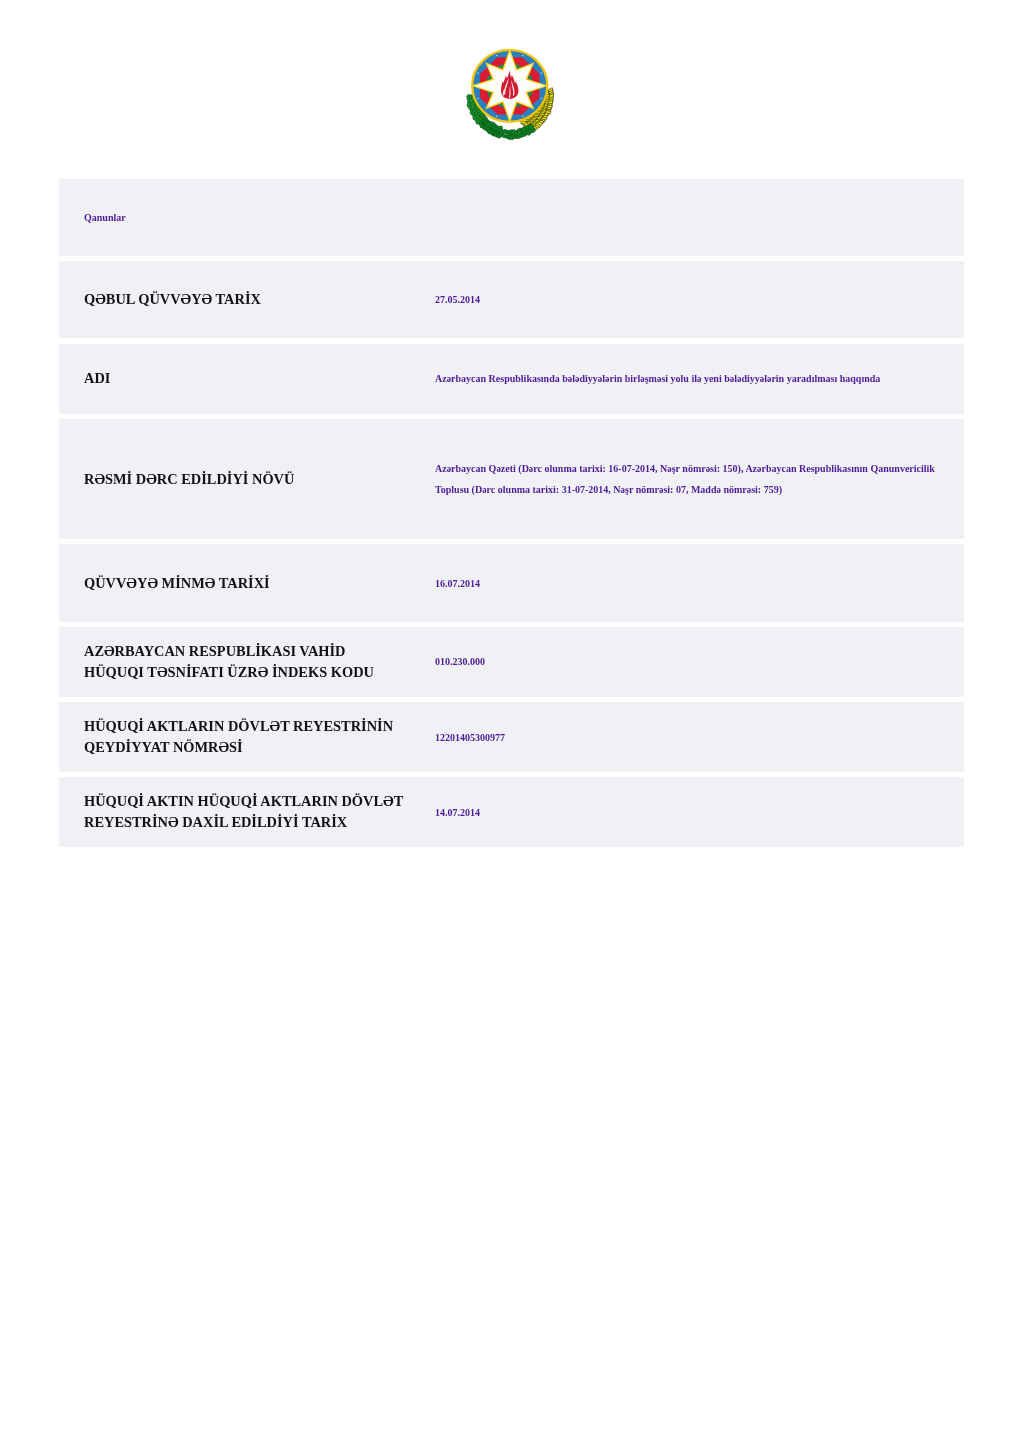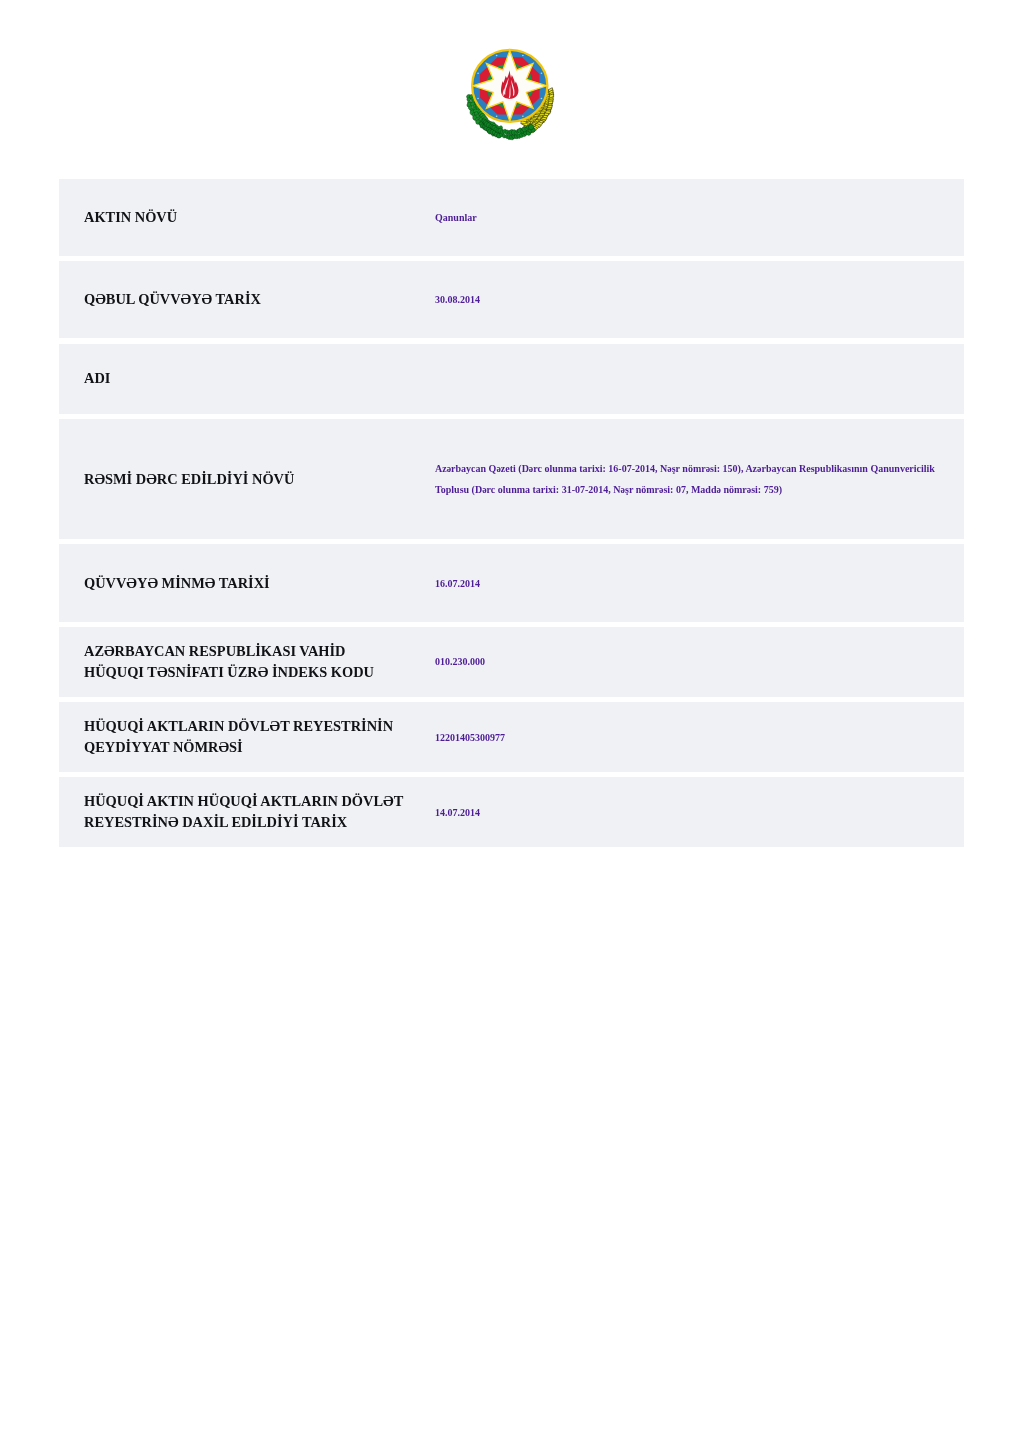--- a/index.html
+++ b/index.html
@@ -270,29 +270,29 @@
           <path d="M43.5 23.6C43.0 27.2 42.1 29.6 41.0 32.0C40.4 30.9 40.0 30.1 39.7 29.2C39.1 32.2 38.2 34.5 37.2 37.0C36.9 36.2 36.7 35.5 36.6 34.7C35.7 38.3 35.1 41.2 35.0 44.4C34.9 49.0 37.6 52.5 41.5 53.1C43.9 53.5 46.9 53.3 48.8 52.0C51.4 50.2 52.7 47.5 52.4 44.0C52.1 40.6 51.0 37.9 49.8 35.2C49.5 36.0 49.2 36.6 48.9 37.3C48.4 33.9 47.3 31.2 45.8 28.5C45.6 29.7 45.3 30.6 45.0 31.6C44.4 28.9 43.9 26.4 43.5 23.6Z" fill="#cf1a32"></path>
           <path d="M42.6 30.8C41.6 34.6 40.2 37.4 39.1 40.8 38.2 43.6 37.8 46.3 38.1 49.0L39.3 49.0C39.1 46.2 39.6 43.4 40.6 40.7 41.6 37.9 42.4 34.6 42.6 30.8Z" fill="#fbeff0"></path>
           <path d="M45.3 33.4C46.3 37.2 47.5 40.0 48.1 43.2 48.6 45.8 48.6 48.0 48.0 50.2L46.9 50.0C47.4 47.9 47.3 45.7 46.8 43.2 46.2 40.2 45.3 37.0 45.3 33.4Z" fill="#fbeff0"></path>
           <path d="M44.1 38.8C44.4 42.4 44.6 45.6 44.5 48.5 44.4 50.3 44.2 51.6 43.9 52.6L42.8 52.3C43.2 51.2 43.4 49.8 43.4 48.3 43.5 45.4 43.6 42.2 44.1 38.8Z" fill="#fbeff0"></path>
           <path d="M38.0 43.2C37.0 45.6 36.6 47.8 36.8 50.0L37.9 50.3C37.7 48.2 38.0 46.0 38.9 43.8Z" fill="#fbeff0"></path>
         </g>
       </svg>
     </div>
   <div class="doc-table">
       <div class="doc-row h77">
-        <div class="label">AKTIN NÖVÜ</div>
         <div class="value">Qanunlar</div>
       </div>
       <div class="doc-row h77">
         <div class="label">QƏBUL QÜVVƏYƏ TARİX</div>
-        <div class="value">30.08.2014</div>
+        <div class="value">27.05.2014</div>
       </div>
       <div class="doc-row h98">
         <div class="label">ADI</div>
+        <div class="value">Azərbaycan Respublikasında bələdiyyələrin birləşməsi yolu ilə yeni bələdiyyələrin yaradılması haqqında</div>
       </div>
       <div class="doc-row h119">
         <div class="label">RƏSMİ DƏRC EDİLDİYİ NÖVÜ</div>
         <div class="value">Azərbaycan Qəzeti (Dərc olunma tarixi: 16-07-2014, Nəşr nömrəsi: 150), Azərbaycan Respublikasının Qanunvericilik Toplusu (Dərc olunma tarixi: 31-07-2014, Nəşr nömrəsi: 07, Maddə nömrəsi: 759)</div>
       </div>
       <div class="doc-row h77">
         <div class="label">QÜVVƏYƏ MİNMƏ TARİXİ</div>
         <div class="value">16.07.2014</div>
       </div>
       <div class="doc-row h98">

